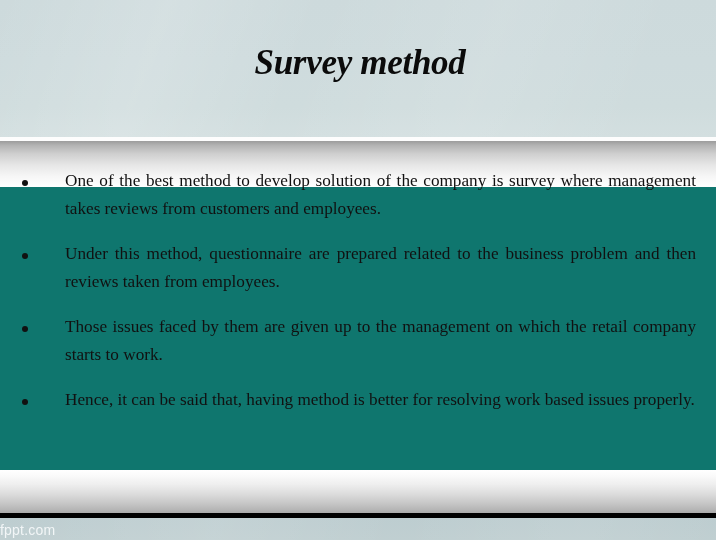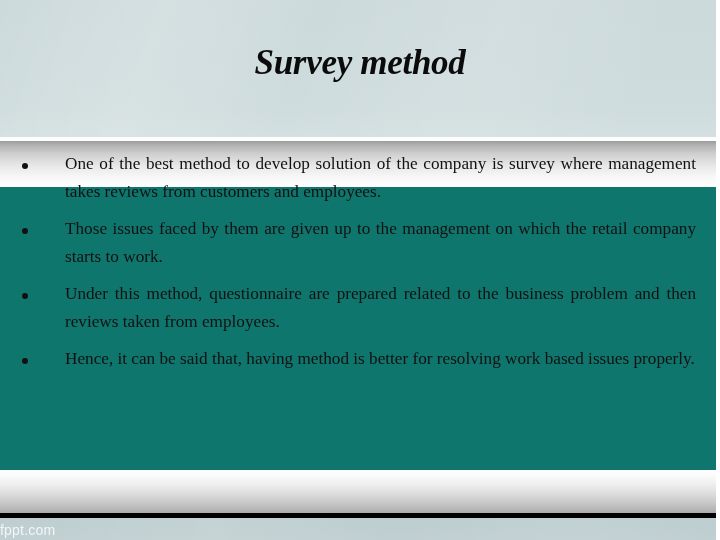--- a/index.html
+++ b/index.html
@@ -94,21 +94,21 @@
     position: absolute;
     left: 0;
     top: 0;
     width: 720px;
     margin: 0;
     padding: 0;
     list-style: none;
   }
   .bullet-item {
     position: relative;
-    margin: 0 0 9px 0;
+    margin: 17px 0 9px 0;
     padding: 0 24px 0 65px;
     text-align: justify;
     font-family: "Liberation Serif", serif;
     font-size: 17.2px;
     line-height: 28px;
     color: #111111;
   }
   .bullet-item:first-child {
     padding-top: 9px;
   }
@@ -198,25 +198,25 @@
   <div class="top-shade"></div>
 
   <div class="body-area">
     <ul class="bullet-list">
       <li class="bullet-item">
         <span class="bullet-dot"></span>
         <span class="bullet-text">One of the best method to develop solution of the company is survey where management takes reviews from customers and employees.</span>
       </li>
       <li class="bullet-item">
         <span class="bullet-dot"></span>
+        <span class="bullet-text">Under this method, questionnaire are prepared related to the business problem and then reviews taken from employees.</span>
+      </li>
+      <li class="bullet-item">
+        <span class="bullet-dot"></span>
         <span class="bullet-text">Those issues faced by them are given up to the management on which the retail company starts to work.</span>
-      </li>
-      <li class="bullet-item">
-        <span class="bullet-dot"></span>
-        <span class="bullet-text">Under this method, questionnaire are prepared related to the business problem and then reviews taken from employees.</span>
       </li>
       <li class="bullet-item">
         <span class="bullet-dot"></span>
         <span class="bullet-text">Hence, it can be said that, having method is better for resolving work based issues properly.</span>
       </li>
     </ul>
   </div>
 
   <div class="bottom-shade"></div>
   <div class="black-rule"></div>

